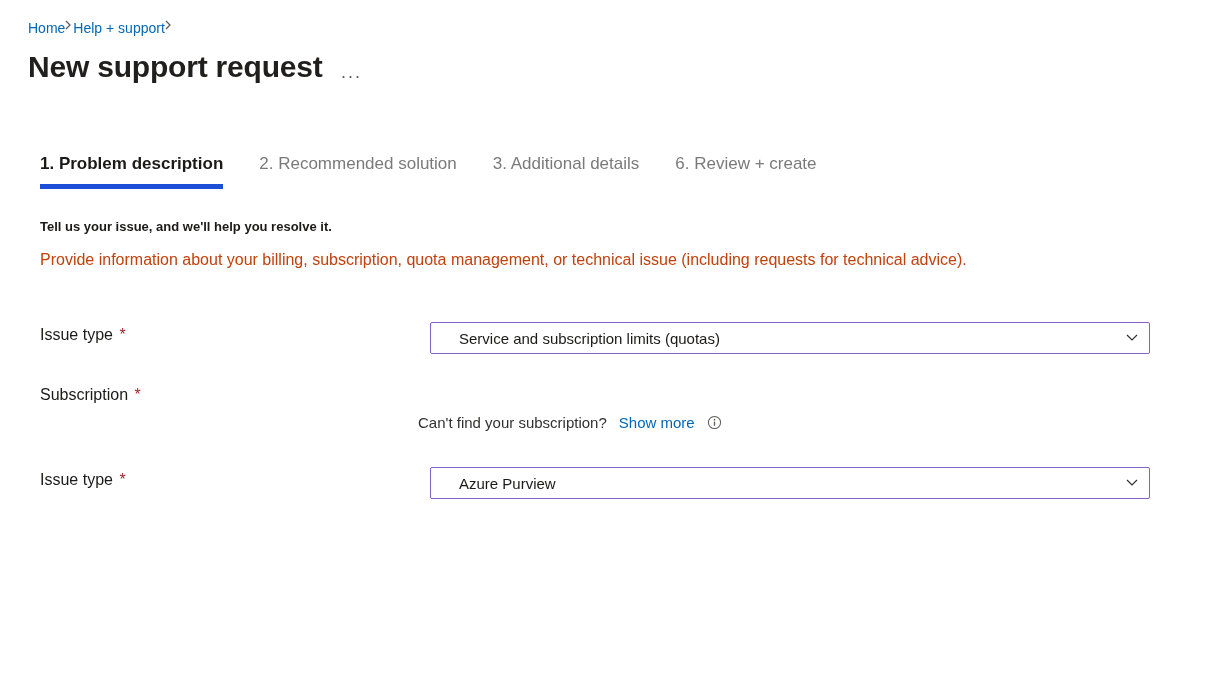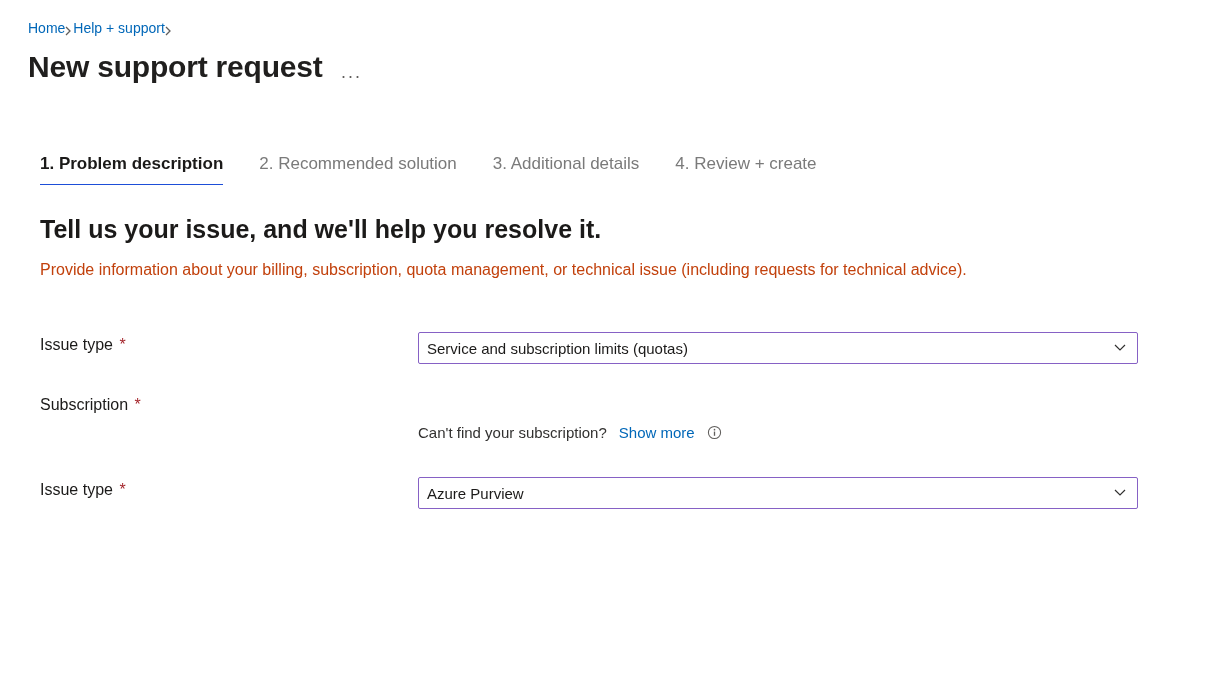--- a/index.html
+++ b/index.html
@@ -8,21 +8,21 @@
       font-size: 14px;
       color: #323130;
       background: #ffffff;
       width: 1220px;
       height: 685px;
       padding: 20px 28px;
     }
     
     .breadcrumb {
       display: flex;
-      align-items: flex-end;
+      align-items: flex-start;
       font-size: 14px;
       margin-bottom: 14px;
     }
     .breadcrumb a {
       color: #0067b8;
       text-decoration: none;
       cursor: pointer;
     }
     .breadcrumb .chev {
       color: #605e5c;
@@ -62,44 +62,45 @@
     .tab {
       font-size: 17px;
       padding-bottom: 10px;
       cursor: pointer;
       color: #7a7a7a;
       white-space: nowrap;
     }
     .tab.active {
       color: #1b1a19;
       font-weight: 600;
-      border-bottom: 1px solid #1d4ed8;
+      border-bottom: 5px solid #1d4ed8;
     }
     
     .section-heading {
-      font-size: 25px;
+      font-size: 13px;
       font-weight: 600;
       color: #1b1a19;
       margin-left: 12px;
       margin-bottom: 14px;
     }
     .section-desc {
       font-size: 16px;
       color: #c2410c;
       margin-left: 12px;
       margin-bottom: 50px;
       max-width: 1100px;
       line-height: 1.5;
     }
     
     .form-row {
       display: flex;
       align-items: flex-start;
       margin-left: 12px;
       margin-bottom: 28px;
+      gap: 12px;
     }
     .form-row.tight { margin-bottom: 10px; }
     .form-label-col {
       width: 378px;
       flex-shrink: 0;
       padding-top: 4px;
       font-size: 16px;
       color: #1b1a19;
     }
     .req {
@@ -109,21 +110,21 @@
     .form-control-col {
       flex: 1;
       max-width: 720px;
     }
     .select-box {
       display: flex;
       align-items: center;
       justify-content: space-between;
       border: 1px solid #605e5c;
       border-radius: 2px;
-      padding: 5px 10px 5px 8px;
+      padding: 5px 10px 5px 28px;
       font-size: 15px;
       color: #1b1a19;
       background: #fff;
       cursor: pointer;
       height: 32px;
     }
     .select-box.accent {
       border-color: #8661c5;
     }
     .chev-down {
@@ -168,21 +169,21 @@
 
 <div class="page-title-row">
   <h1 class="page-title">New support request</h1>
   <span class="more-icon">···</span>
 </div>
 
 <div class="tabs">
   <div class="tab active">1. Problem description</div>
   <div class="tab">2. Recommended solution</div>
   <div class="tab">3. Additional details</div>
-  <div class="tab">4. Review + create</div>
+  <div class="tab">6. Review + create</div>
 </div>
 
 <h2 class="section-heading">Tell us your issue, and we'll help you resolve it.</h2>
 <p class="section-desc">Provide information about your billing, subscription, quota management, or technical issue (including requests for technical advice).</p>
 
 <div class="form-row">
   <div class="form-label-col">
     <span>Issue type</span><span class="req">&nbsp;*</span>
   </div>
   <div class="form-control-col">

